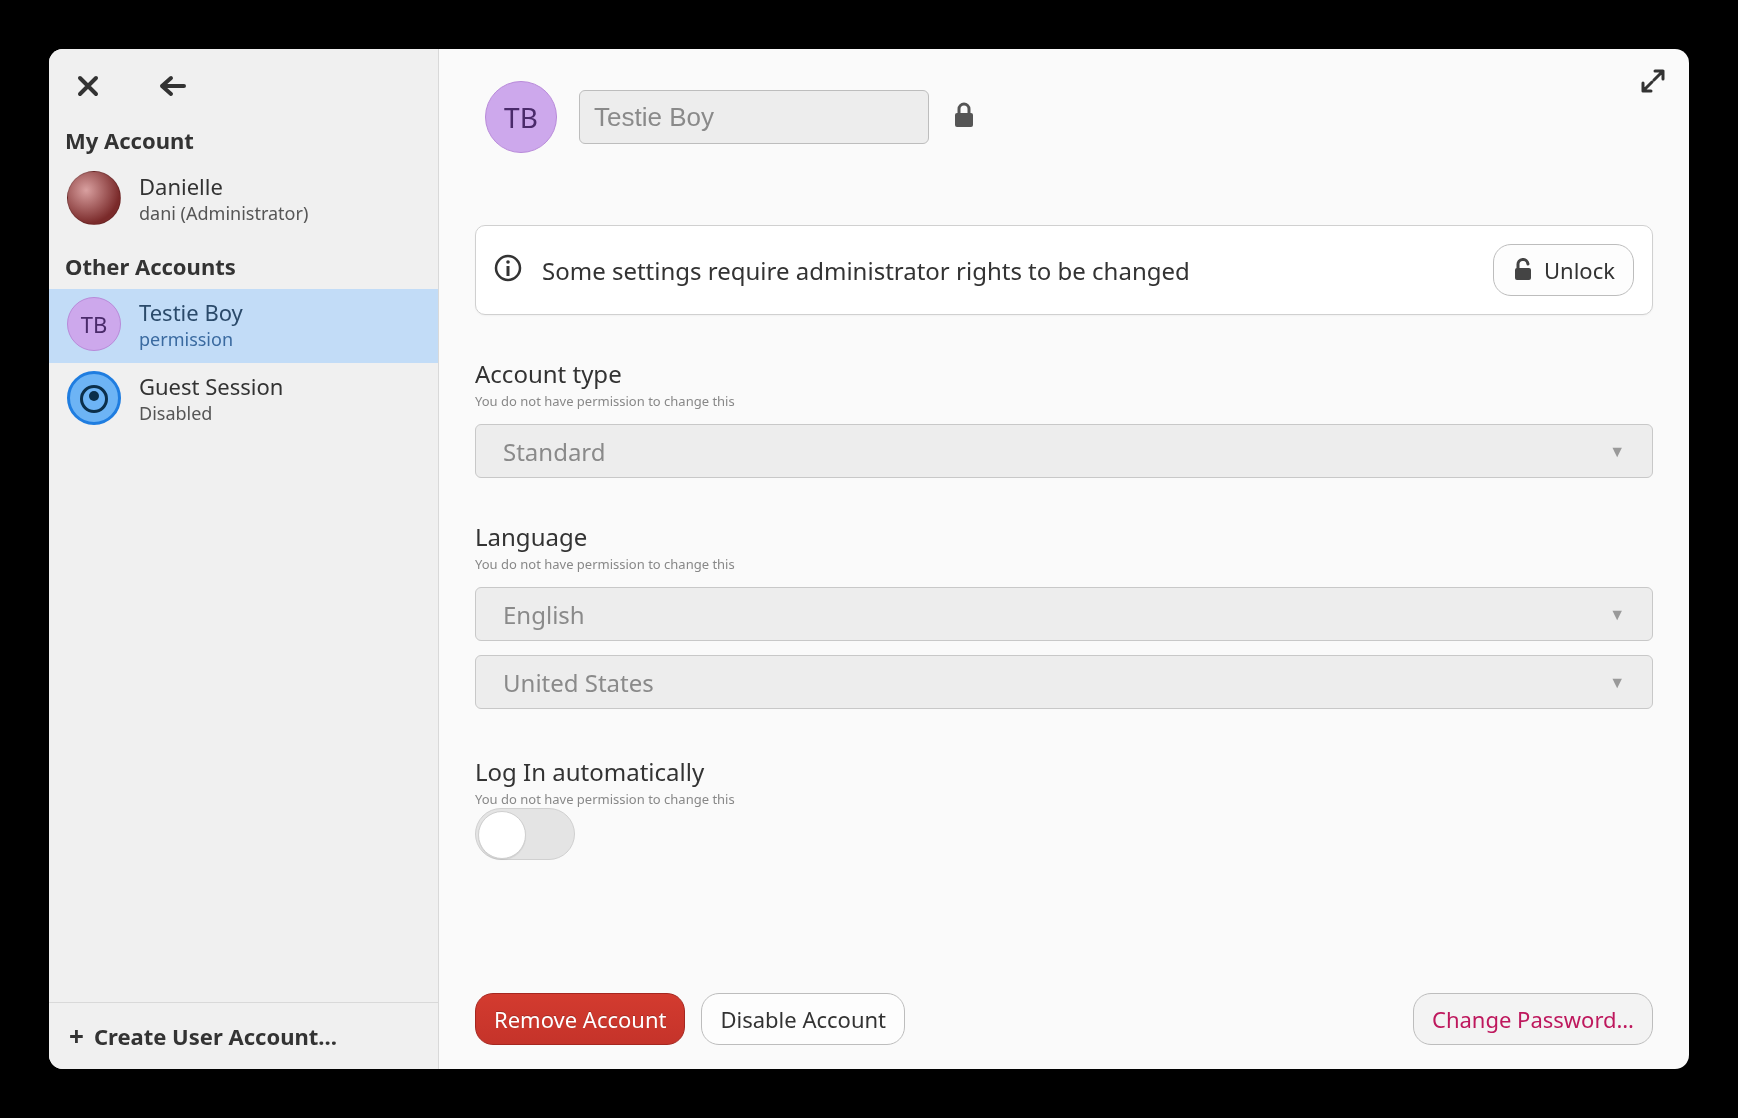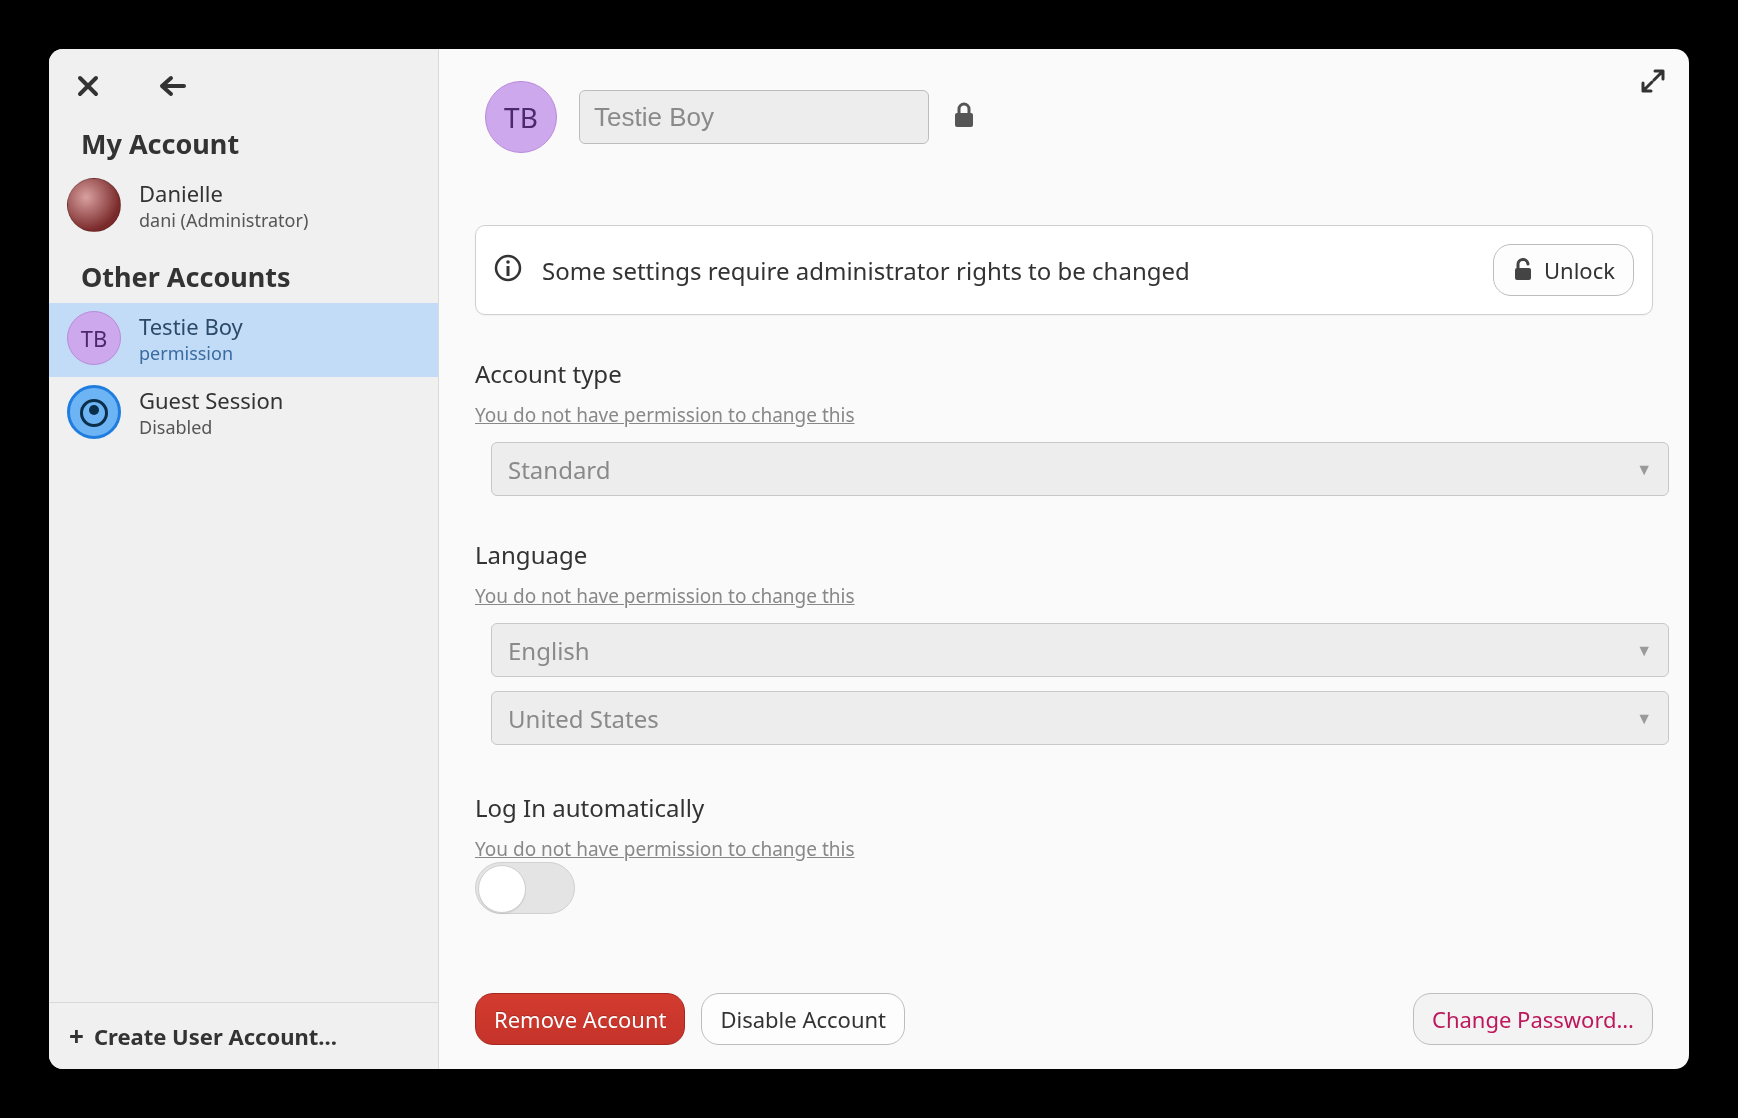--- a/index.html
+++ b/index.html
@@ -33,24 +33,24 @@
     display: flex;
     gap: 55px;
     padding: 22px 24px 10px 24px;
   }
   .icon-btn {
     width: 30px; height: 30px;
     display:flex; align-items:center; justify-content:center;
     cursor:pointer;
   }
   .section-label {
-    font-size: 27px;
+    font-size: 22px;
     font-weight: 700;
     color: #333;
-    padding: 14px 16px 8px 32px;
+    padding: 14px 16px 8px 16px;
   }
   .account-item {
     display:flex;
     align-items:center;
     gap: 18px;
     padding: 8px 16px 12px 18px;
   }
   .account-item.selected {
     background: #c2dcf7;
   }
@@ -180,39 +180,37 @@
     font-weight: 400;
     text-shadow: 0 -1px 0 rgba(0,0,0,0.2);
   }
   .field-group { margin-top: 42px; }
   .field-label {
     font-size: 24px;
     font-weight: 400;
     color: #333;
   }
   .field-note {
-    font-size: 19px;
+    font-size: 13px;
     color: #888;
-    margin-top: 12px;
-    text-decoration: underline;
+    margin-top: 2px;
   }
   .select {
     margin-top: 14px;
     width: 100%;
     height: 54px;
     border: 1px solid #c8c8c8;
     border-radius: 6px;
     background: #ededed;
     font-size: 24px;
     color: #8a8a8a;
-    padding: 0 16px;
+    padding: 0 27px;
     display:flex;
     align-items:center;
     justify-content:space-between;
-    margin-left:16px;
   }
   .select + .select { margin-top: 14px; }
   .chev { color:#9a9a9a; font-size:16px; }
   .row-inline {
     display:flex;
     align-items:flex-start;
     justify-content:flex-end;
     margin-top: 46px;
     flex-direction: column;
   }

